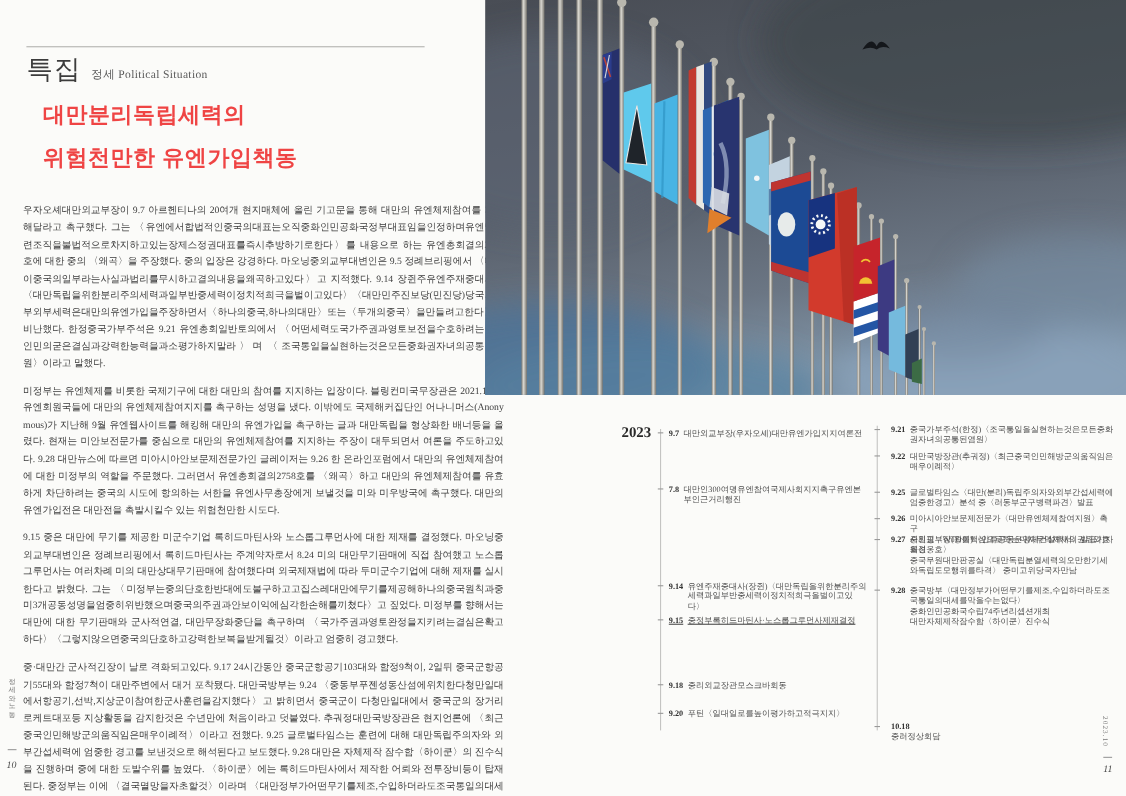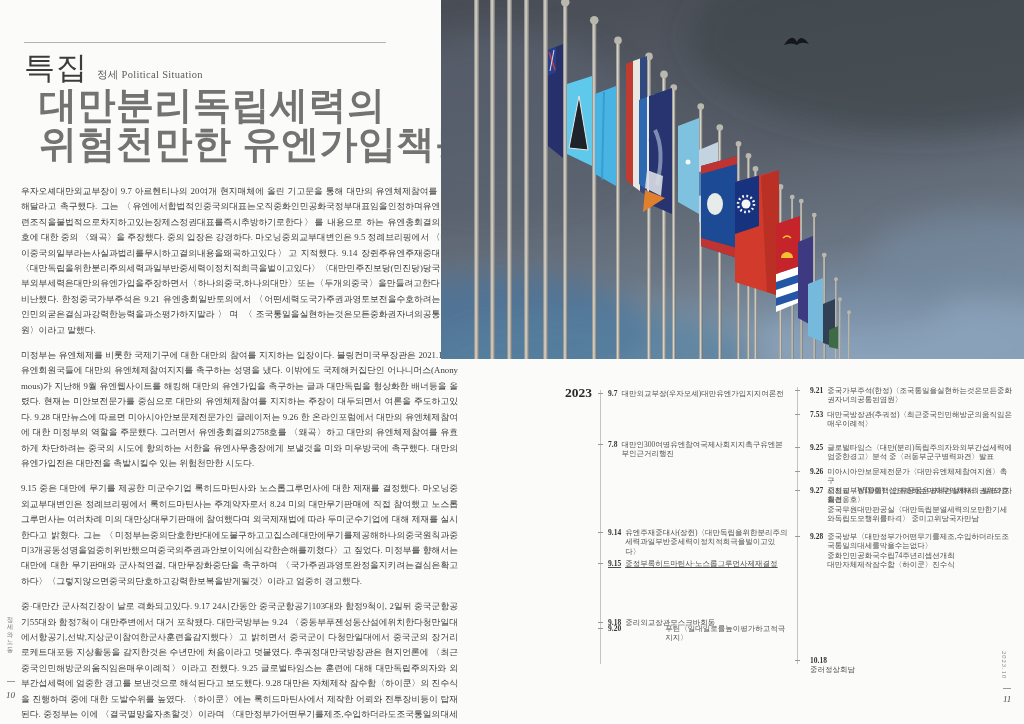--- a/index.html
+++ b/index.html
@@ -4,26 +4,26 @@
 <style>
   html,body{margin:0;padding:0;background:#e8e8e6;}
   .spread{
     position:relative;width:1024px;height:724px;margin:0 auto;
     background:#fbfbf9;overflow:hidden;
     font-family:"Liberation Serif","DejaVu Serif",serif;
   }
   
   .top-rule{position:absolute;left:24px;top:42px;width:362px;height:1px;background:#b2b2b0;}
   .kicker{position:absolute;left:24px;top:47px;white-space:nowrap;}
-  .kicker-main{font-size:31px;color:#3c3c3c;letter-spacing:1px;}
+  .kicker-main{font-size:24px;color:#3c3c3c;letter-spacing:1px;}
   .kicker-sub{font-size:10.5px;color:#5a5a5a;margin-left:9px;letter-spacing:.3px;}
   .article-title{
     position:absolute;left:39px;top:86px;margin:0;
     font-family:"Liberation Sans","DejaVu Sans",sans-serif;
-    font-size:38px;line-height:39px;font-weight:bold;color:#737373;letter-spacing:.5px;
+    font-size:20px;line-height:39px;font-weight:bold;color:#ef4444;letter-spacing:.5px;
   }
   .article-body{
     position:absolute;left:21px;top:184px;width:437px;
     font-size:8.8px;line-height:15.4px;color:#3b3b3b;
     text-align:justify;word-break:break-all;
   }
   .article-body p{margin:0;}
   .article-body p + p{margin-top:10px;}
   .v-label{
     position:absolute;writing-mode:vertical-rl;font-size:6.5px;color:#777;
@@ -273,32 +273,32 @@
         <span class="tl-text">유엔주재중대사(장쥔)〈대만독립을위한분리주의세력과일부반중세력이정치적희극을벌이고있다〉</span>
       </div>
       <div class="tl-entry" style="top: 559px; text-decoration: underline;">
         <span class="tl-date">9.15</span>
         <span class="tl-text">중정부록히드마틴사·노스롭그루먼사제재결정</span>
       </div>
       <div class="tl-entry" style="top: 618px;">
         <span class="tl-date">9.18</span>
         <span class="tl-text">중리외교장관모스크바회동</span>
       </div>
-      <div class="tl-entry" style="top: 624px; gap: 40px;">
+      <div class="tl-entry" style="top: 644px;">
         <span class="tl-date">9.20</span>
         <span class="tl-text">푸틴〈일대일로를높이평가하고적극지지〉</span>
       </div>
     </div>
   <div class="tl-col tl-col-right">
       <div class="tl-entry" style="top: 386px;">
         <span class="tl-date">9.21</span>
         <span class="tl-text">중국가부주석(한정)〈조국통일을실현하는것은모든중화권자녀의공통된염원〉</span>
       </div>
       <div class="tl-entry" style="top: 410px;">
-        <span class="tl-date">7.53</span>
+        <span class="tl-date">9.22</span>
         <span class="tl-text">대만국방장관(추궈정)〈최근중국인민해방군의움직임은매우이례적〉</span>
       </div>
       <div class="tl-entry" style="top: 443px;">
         <span class="tl-date">9.25</span>
         <span class="tl-text">글로벌타임스〈대만(분리)독립주의자와외부간섭세력에엄중한경고〉분석 중〈러동부군구병력파견〉발표</span>
       </div>
       <div class="tl-entry" style="top: 467px;">
         <span class="tl-date">9.26</span>
         <span class="tl-text">미아시아안보문제전문가〈대만유엔체제참여지원〉촉구
 중외교부장(왕이)〈인류공동운명체건설백서〉발표기자회견</span>

